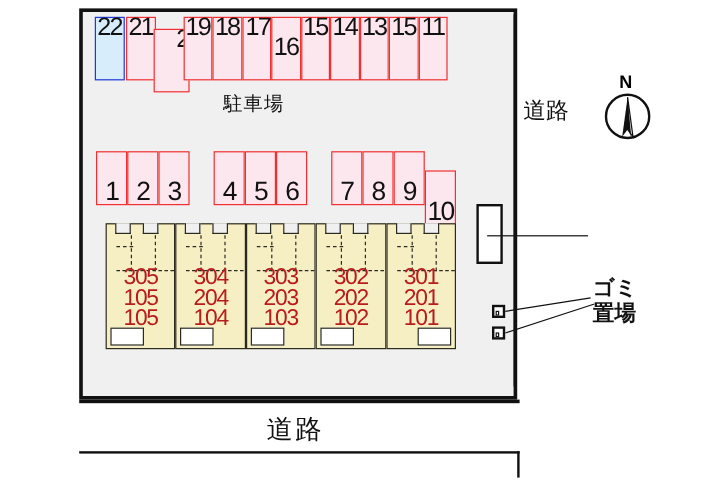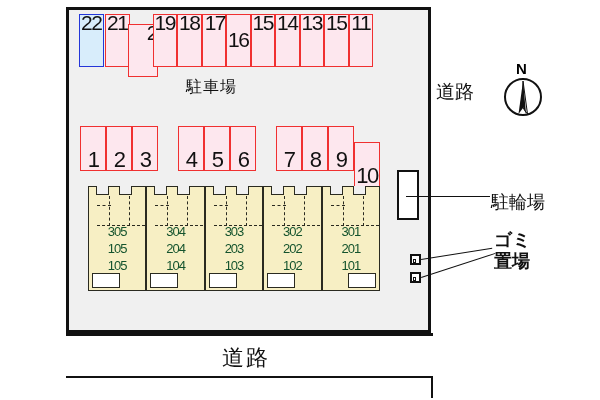--- a/index.html
+++ b/index.html
@@ -100,24 +100,24 @@
   .dashline-h {
     position: absolute;
     border-top: 1.4px dashed #2a2a20;
   }
   .room-nums {
     position: absolute;
     left: 0;
     right: 0;
     top: 36px;
     text-align: center;
-    font-size: 13px;
+    font-size: 19px;
     line-height: 17px;
     letter-spacing: -1px;
-    color: #14532d;
+    color: #b91c1c;
   }
   .entrance {
     position: absolute;
     bottom: 2px;
     width: 28px;
     height: 15px;
     background: #ffffff;
     border: 1.5px solid #2a2a20;
     box-sizing: border-box;
   }
@@ -429,21 +429,20 @@
   <div class="leader" style="left:421px; top:259px; width:72px; transform: rotate(-9deg);"></div>
   <div class="leader" style="left:421px; top:277px; width:78px; transform: rotate(-18deg);"></div>
 
   <div class="road-v"></div>
   <div class="road-bottom-top"></div>
   <div class="road-bottom-bot"></div>
   <div class="road-bottom-cap"></div>
 
   <div class="label label-road-right">道路</div>
   <div class="label label-road-bottom">道路</div>
-  <div class="label label-bike">駐輪場</div>
   <div class="label label-gomi">
     <div>ゴミ</div>
     <div>置場</div>
   </div>
 
   <div class="compass">
     <div class="n-letter">N</div>
     <div class="compass-circle"></div>
     <svg width="46" height="62" style="position:absolute;left:0;top:0;">
       <polygon points="23,19 27.5,52 23,46" fill="#ffffff" stroke="#111111" stroke-width="1"></polygon>

